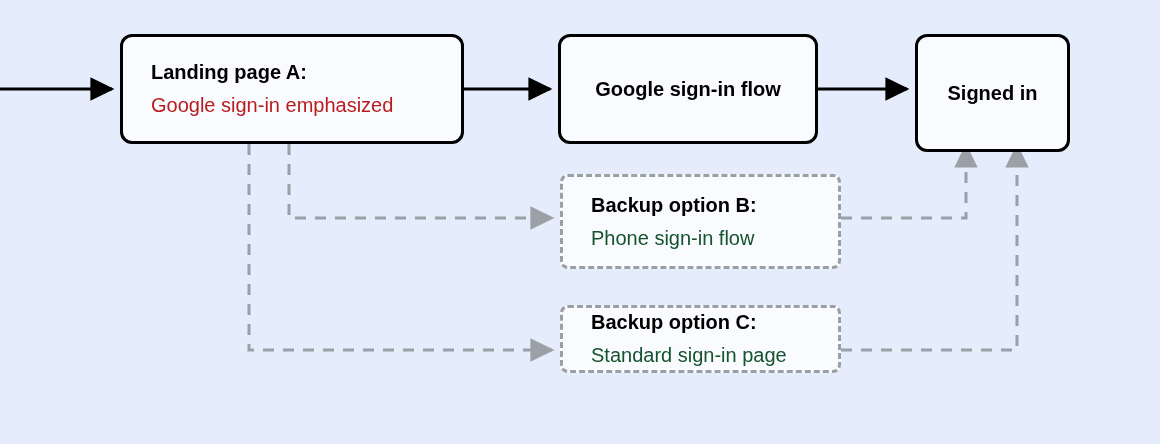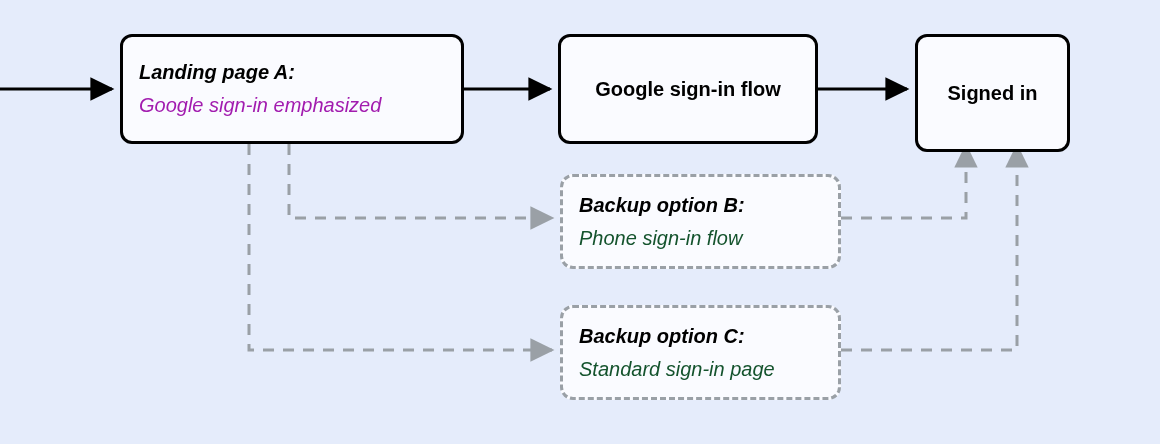--- a/index.html
+++ b/index.html
@@ -22,40 +22,40 @@
     justify-content:center;
   }
   .node.solid{
     border:3px solid #000000;
     border-radius:12px;
     align-items:flex-start;
   }
   .node.solid.centered{align-items:center;}
   .node.dashed{
     border:3px dashed #9aa0a6;
-    border-radius:13px;
+    border-radius:8px;
     align-items:flex-start;
   }
   .node .title{
     font-size:20px;
     font-weight:bold;
     color:#000000;
     line-height:1.25;
     white-space:nowrap;
   }
   .node .sub{
     font-size:20px;
     font-weight:normal;
     line-height:1.25;
     white-space:nowrap;
     margin-top:8px;
   }
-  .sub.blue{color:#a21caf;}
+  .sub.blue{color:#b91c1c;}
   .sub.grey{color:#14532d;}
-  .pad{padding-left:16px;font-style:italic;}
+  .pad{padding-left:28px;}
   .single{
     font-size:20px;font-weight:bold;color:#000;white-space:nowrap;
   }
 </style>
 </head>
 <body>
 
 <div id="stage">
 
   <svg class="wires" viewBox="0 0 1160 444">
@@ -94,18 +94,18 @@
 
   <div class="node solid centered" style="left:915px;top:34px;width:155px;height:118px;">
     <div class="single">Signed in</div>
   </div>
 
   <div class="node dashed" style="left:560px;top:174px;width:281px;height:95px;">
     <div class="title pad">Backup option B:</div>
     <div class="sub grey pad">Phone sign-in flow</div>
   </div>
 
-  <div class="node dashed" style="left:560px;top:305px;width:281px;height:95px;text-align:right;">
+  <div class="node dashed" style="left:560px;top:305px;width:281px;height:68px;text-align:right;">
     <div class="title pad">Backup option C:</div>
     <div class="sub grey pad">Standard sign-in page</div>
   </div>
 
 </div>
 
 </body></html>

